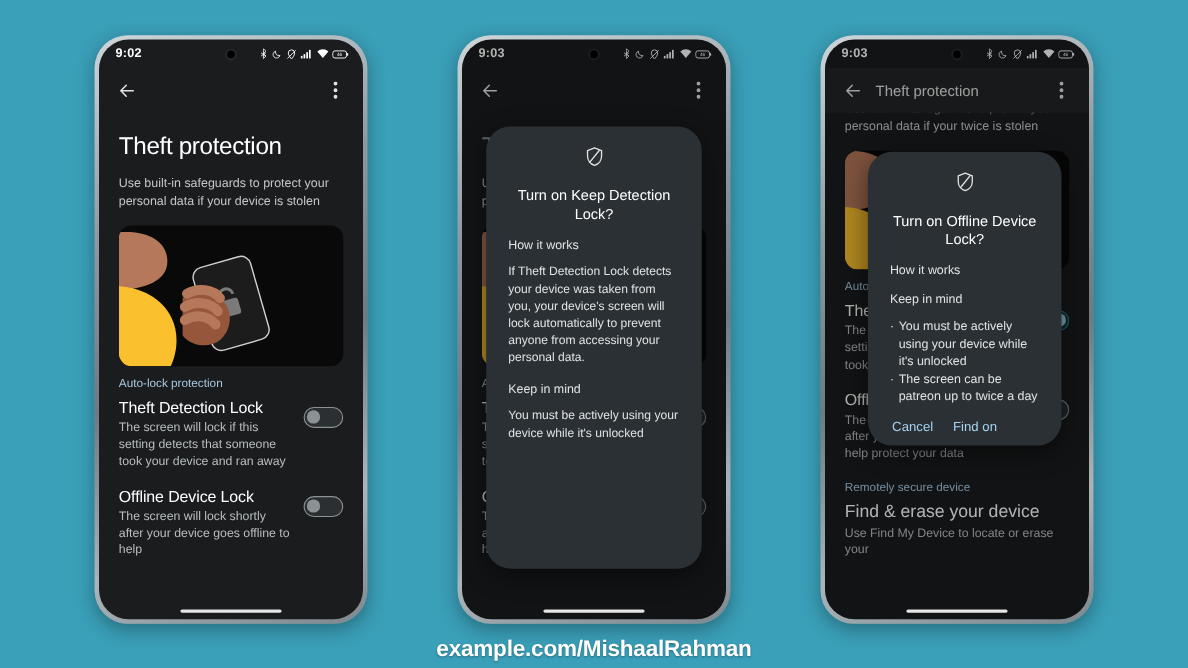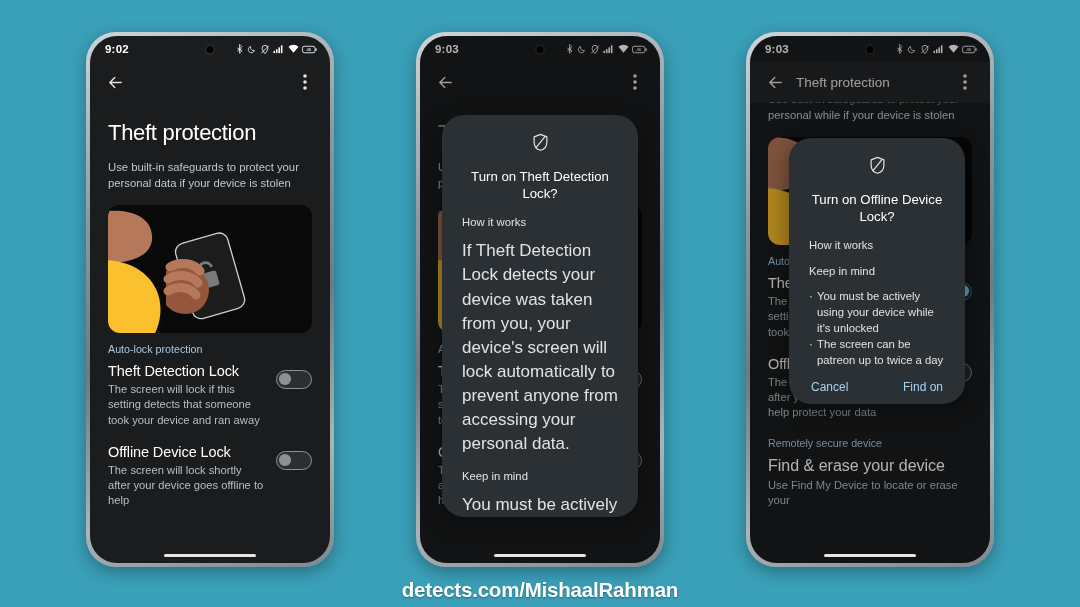--- a/index.html
+++ b/index.html
@@ -90,25 +90,25 @@
   .scrim { position: absolute; inset: 0; background: rgba(0,0,0,.30); z-index: 7; }
   .dialog {
     position: absolute; z-index: 8;
     background: #2b3034; border-radius: 22px;
     padding: 18px 20px 10px; color: #e3e3e3;
     box-shadow: 0 6px 22px rgba(0,0,0,.45);
   }
   .dlg-icon { text-align: center; margin-bottom: 12px; }
   .dlg-title { font-size: 13.2px; line-height: 1.3; text-align: center; color: #fff; margin-bottom: 14px; font-weight: 400; }
   .dlg-sub { font-size: 11.3px; color: #dfe3e5; margin-bottom: 11px; margin-top: 14px; }
-  .dlg-p { font-size: 17px; line-height: 1.42; color: #dfe3e5; margin-bottom: 13px; }
+  .dlg-p { font-size: 11px; line-height: 1.42; color: #dfe3e5; margin-bottom: 13px; }
   .dlg-list { list-style: none; font-size: 11.3px; line-height: 1.42; color: #dfe3e5; }
   .dlg-list li { position: relative; padding-left: 8px; }
   .dlg-list li:before { content: "·"; position: absolute; left: 0; }
-  .dlg-actions { display: flex; justify-content: space-between; gap: 18px; padding: 12px 2px 4px; }
+  .dlg-actions { display: flex; justify-content: flex-start; gap: 18px; padding: 12px 2px 4px; }
   .dlg-btn { font-size: 12px; color: #a6d3f2; cursor: pointer; background: none; border: 0; font-family: inherit; }
 
   
   .dialog.d2 { left: 22px; right: 22px; top: 79px; bottom: 46px; overflow: hidden; }
   .dialog.d3 { left: 39px; right: 25px; top: 102px; padding-bottom: 6px; }
 
   
   .caption {
     position: absolute; left: 0; right: 0; bottom: 5px; text-align: center;
     font-size: 20.5px; font-weight: bold; color: #ffffff;
@@ -307,21 +307,21 @@
 
       <div class="scrim"></div>
 
       <div class="dialog d2">
         <div class="dlg-icon">
           <svg width="17" height="19" viewBox="0 0 24 26">
             <path d="M12 1.6 21 5v7.5c0 5.4-3.8 10-9 11.5-5.2-1.5-9-6.1-9-11.5V5z" fill="none" stroke="#e3e3e3" stroke-width="1.7" stroke-linejoin="round"></path>
             <line x1="6" y1="20" x2="18" y2="5" stroke="#e3e3e3" stroke-width="1.7" stroke-linecap="round"></line>
           </svg>
         </div>
-        <div class="dlg-title">Turn on Theft Detection Lock?</div>
+        <div class="dlg-title">Turn on Keep Detection Lock?</div>
         <div class="dlg-sub">How it works</div>
         <div class="dlg-p">If Theft Detection Lock detects your device was taken from you, your device's screen will lock automatically to prevent anyone from accessing your personal data.</div>
         <div class="dlg-sub">Keep in mind</div>
         <div class="dlg-p">You must be actively using your device while it's unlocked</div>
 
       </div>
 
       <div class="navpill"></div>
     </div>
   </div>
@@ -373,21 +373,21 @@
           <svg width="4" height="16" viewBox="0 0 4 16">
               <circle cx="2" cy="2" r="1.8" fill="#e3e3e3"></circle>
               <circle cx="2" cy="8" r="1.8" fill="#e3e3e3"></circle>
               <circle cx="2" cy="14" r="1.8" fill="#e3e3e3"></circle>
             </svg>
         </div>
       </div>
 
       <div class="content shift">
         <div class="intro" style="opacity:.55;margin-top:-6px">Use built-in safeguards to protect your</div>
-        <div class="intro">personal while if your device is stolen</div>
+        <div class="intro">personal data if your twice is stolen</div>
 
         <div class="hero" style="height:108px">
           <svg viewBox="0 0 212 108" preserveAspectRatio="xMidYMid slice">
             <rect width="212" height="108" fill="#090909"></rect>
             <path d="M-8 2 C18 -4 46 4 48 26 C50 44 32 52 12 54 L-8 54 Z" fill="#b5785a"></path>
             <path d="M-10 52 C14 48 42 58 52 80 C60 96 56 110 50 112 L-10 112 Z" fill="#fbc02d"></path>
           </svg>
         </div>
 
         <div class="section-label">Auto-lock protection</div>
@@ -436,14 +436,14 @@
         <div class="dlg-actions">
           <button class="dlg-btn">Cancel</button>
           <button class="dlg-btn">Find on</button>
         </div>
       </div>
 
       <div class="navpill"></div>
     </div>
   </div>
 
-  <div class="caption">detects.com/MishaalRahman</div>
+  <div class="caption">example.com/MishaalRahman</div>
 </div>
 
 </body></html>

